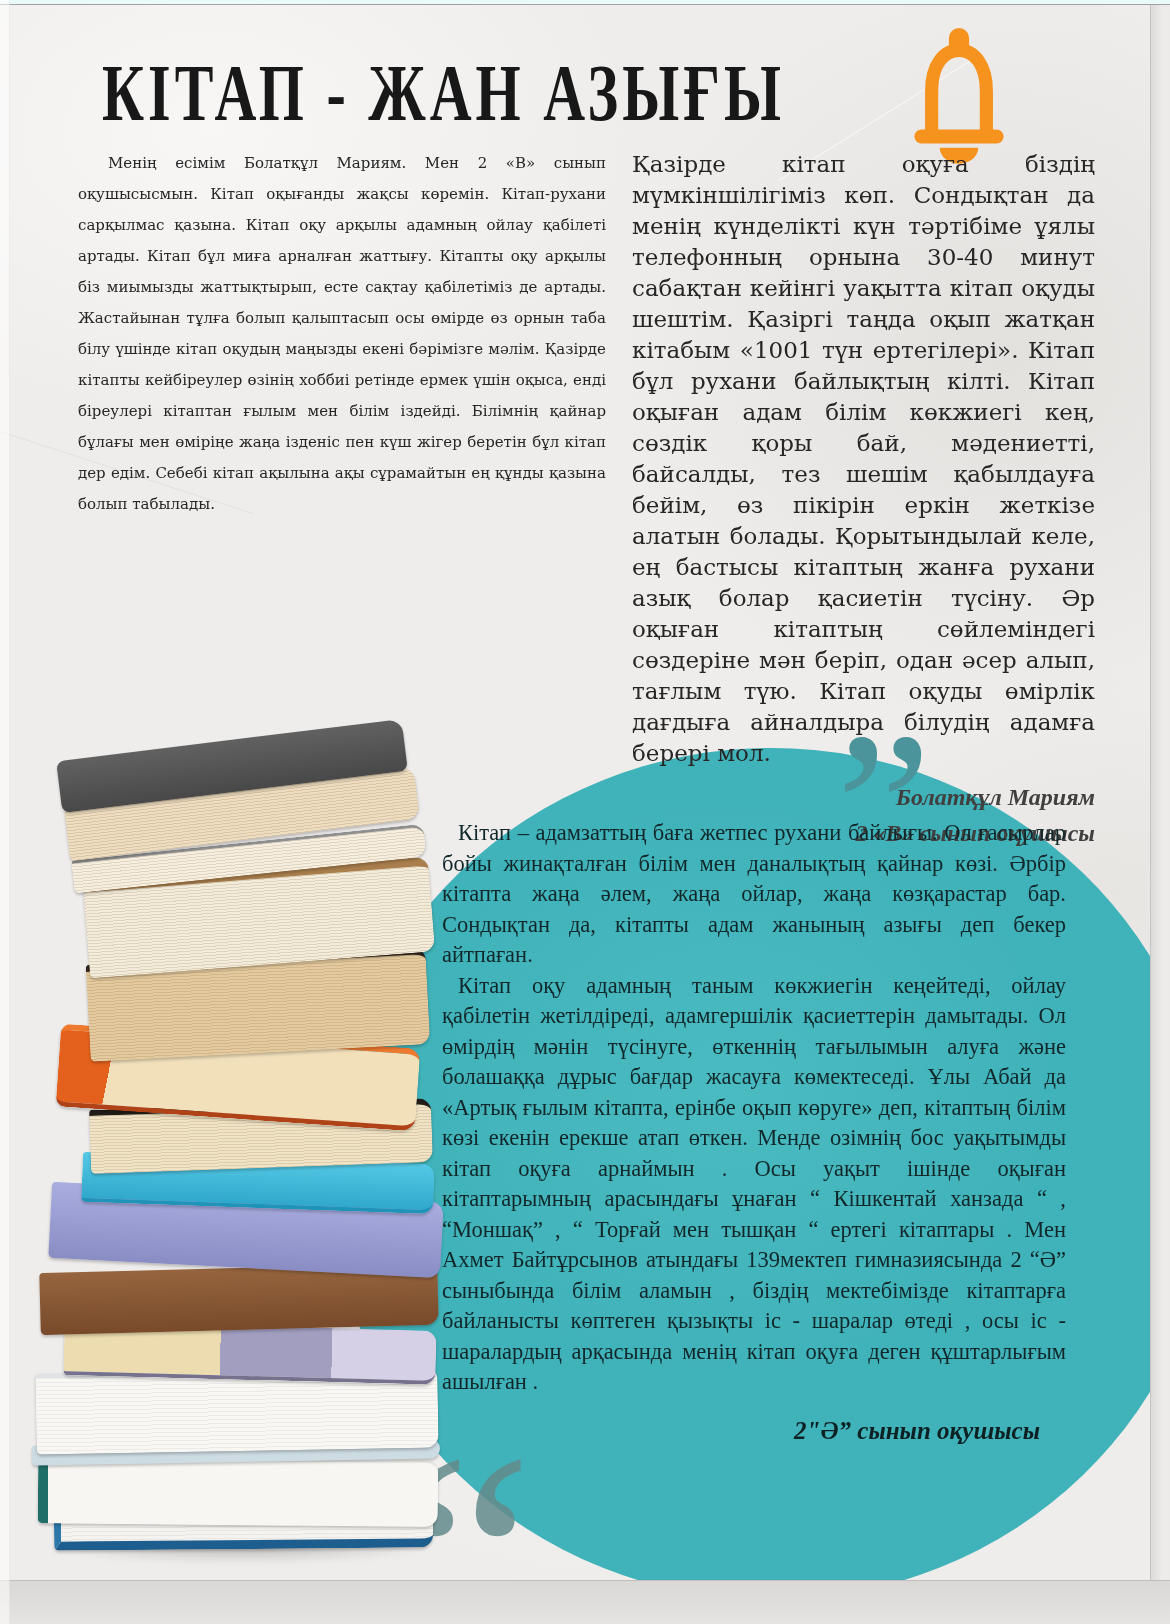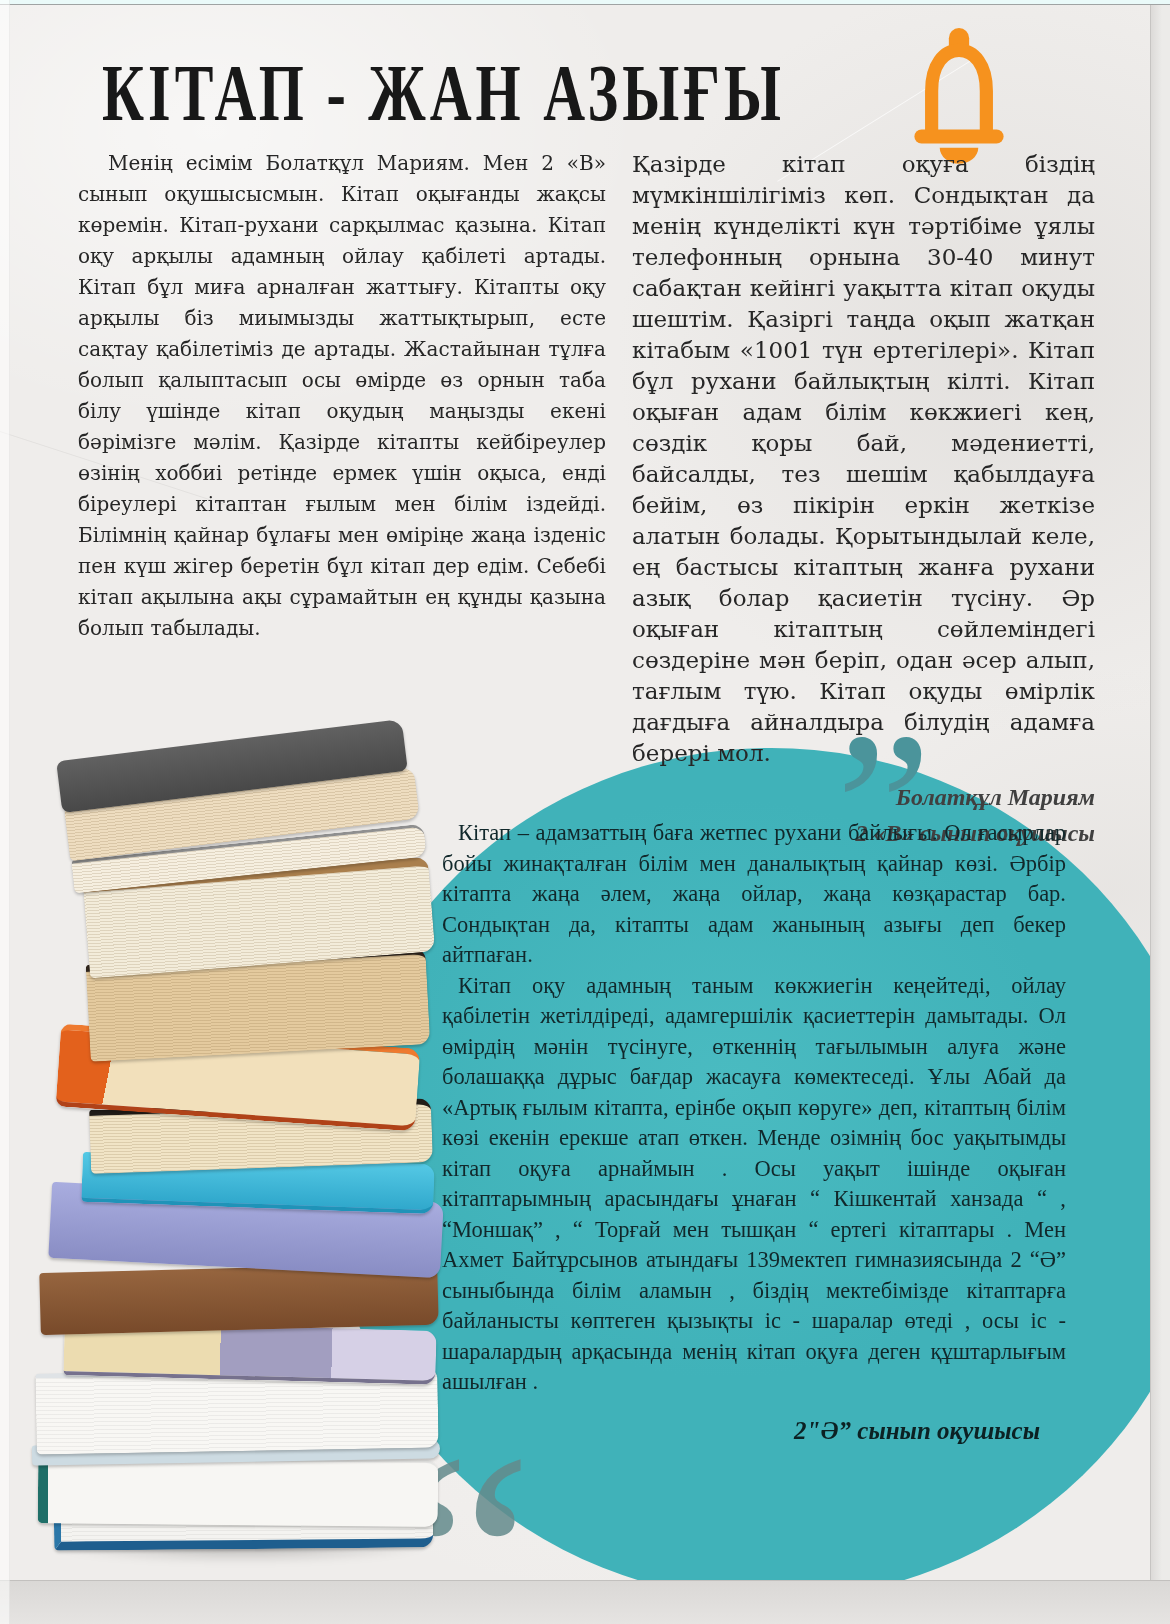--- a/index.html
+++ b/index.html
@@ -23,21 +23,21 @@
 
   
   #page-title{position:absolute;left:102px;top:46px;margin:0;z-index:6;
     font-family:"Liberation Serif", serif;font-weight:bold;color:#181818;
     font-size:58px;letter-spacing:4px;white-space:nowrap;
     transform:scaleY(1.40);transform-origin:left top;}
   #bell{position:absolute;left:898px;top:24px;width:122px;height:152px;z-index:6;}
 
   
   .col{position:absolute;z-index:6;color:#262626;text-align:justify;}
-  #col-left{left:78px;top:148px;width:528px;font-size:20px;line-height:31px;}
+  #col-left{left:78px;top:148px;width:528px;font-size:15px;line-height:31px;}
   #col-right{left:632px;top:149px;width:463px;font-size:23px;line-height:31px;}
   .col p{margin:0;text-indent:30px;}
   #col-right p{text-indent:0;}
   .sig{margin-top:10px;text-align:right;font-weight:bold;font-style:italic;
        font-family:"Liberation Serif", serif;color:#404040;font-size:24px;line-height:36px;}
 
   
   #blob{position:absolute;left:330px;top:748px;width:882px;height:852px;border-radius:50%;
         background:radial-gradient(closest-side at 45% 40%, #4abbc1, #40b2b9 85%);z-index:2;}
   .qmark{position:absolute;z-index:3;font-family:"Liberation Serif", serif;line-height:1;

